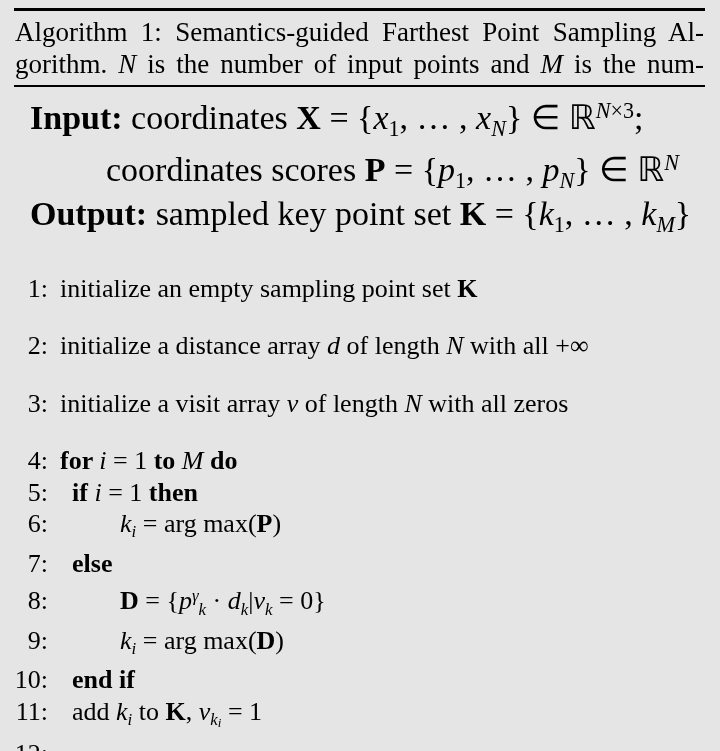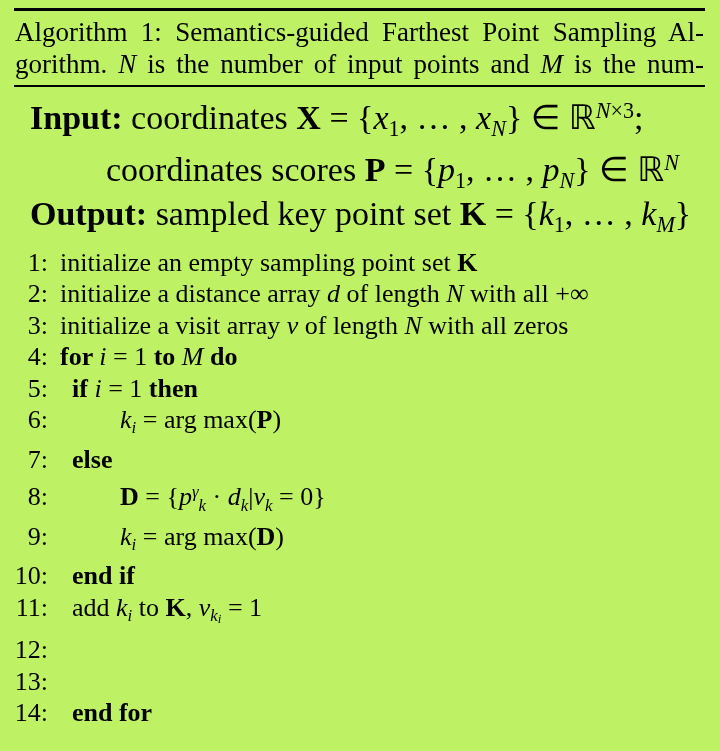--- a/index.html
+++ b/index.html
@@ -10,21 +10,21 @@
     height: 751px;
     overflow: hidden;
   }
   .algorithm {
     width: 720px;
     height: 751px;
     box-sizing: border-box;
     padding-top: 8px;
     font-family: "Liberation Serif", serif;
     color: #000000;
-    background: #bef264;
+    background: #e5e5e5;
   }
   .rule {
     background: #000000;
     margin: 0 15px 0 14px;
   }
   .rule.thick { height: 3px; }
   .rule.thin  { height: 2px; }
   .caption {
     margin: 5px 16px 5px 15px;
     font-size: 27px;
@@ -47,21 +47,21 @@
   }
   .code-line {
     display: flex;
     align-items: baseline;
   }
   .num {
     flex: 0 0 48px;
     text-align: right;
   }
   .content { white-space: pre-wrap; }
-  .ind0 { margin-left: 12px; }
+  .ind0 { margin-left: 12px; margin-top: 26px; }
   .ind1 { margin-left: 24px; }
   .ind2 { margin-left: 72px; }
   .b  { font-weight: bold; }
   .i  { font-style: italic; }
   .sub {
     font-size: 0.65em;
     vertical-align: -0.3em;
   }
   .sup {
     font-size: 0.65em;

